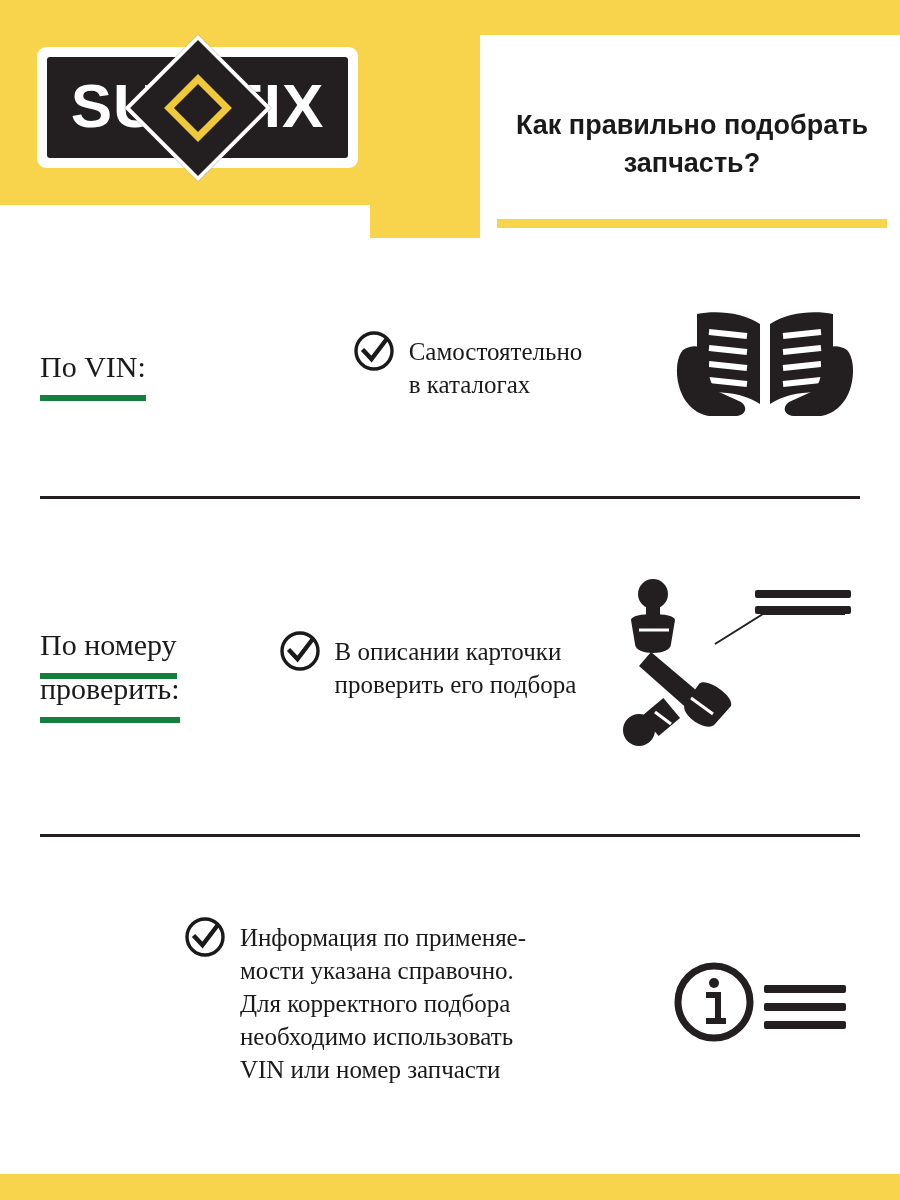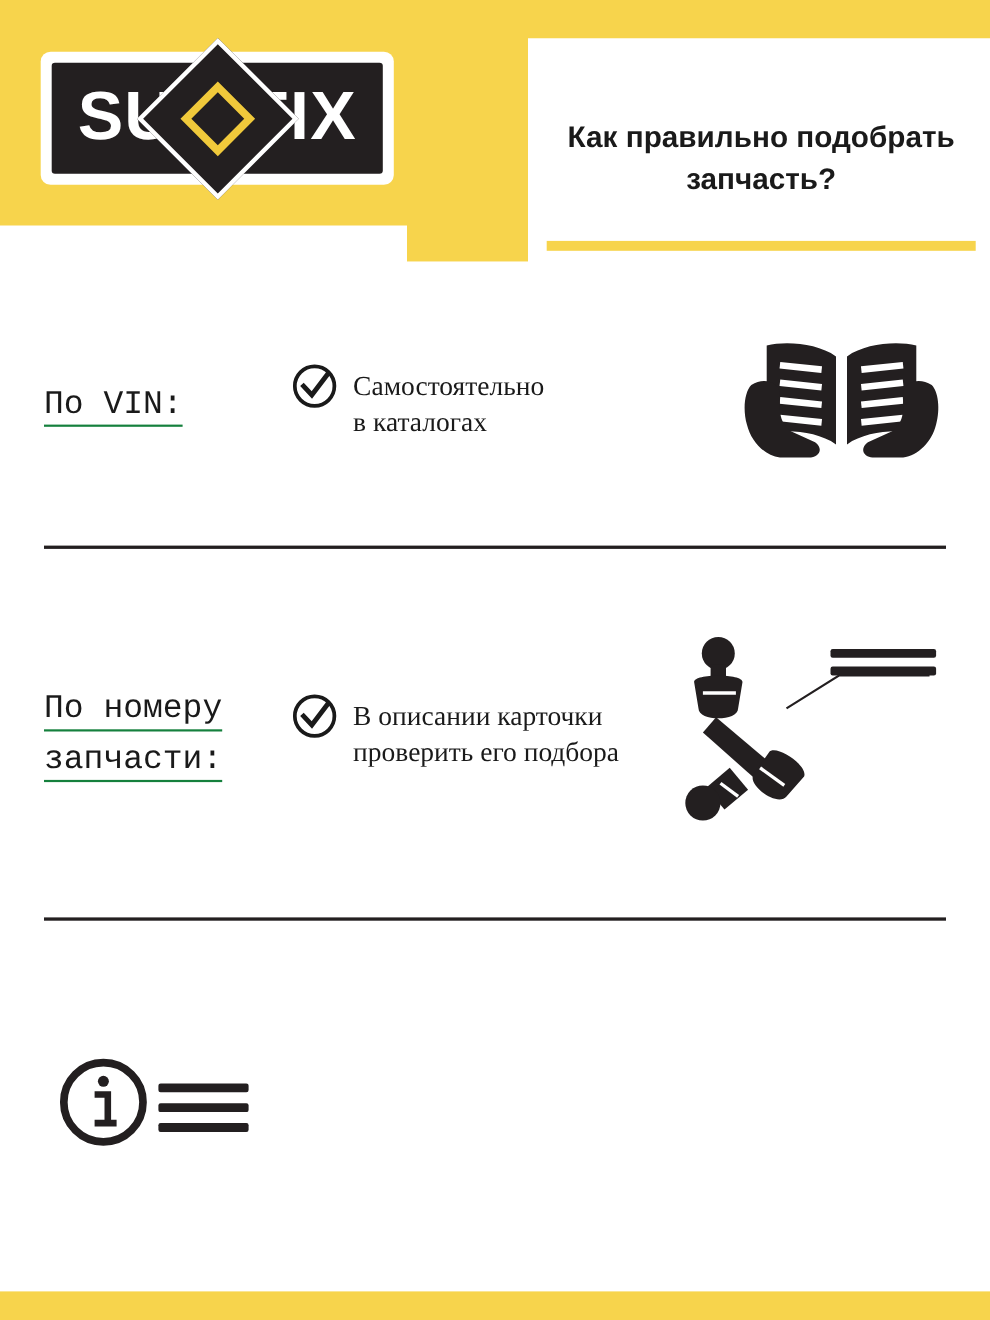--- a/index.html
+++ b/index.html
@@ -156,30 +156,29 @@
 
   .sec-label {
     width: 215px;
     flex: 0 0 215px;
     font-family: "Liberation Serif", serif;
     font-size: 30px;
     line-height: 44px;
     color: #1a1a1a;
   }
   .sec-label span {
-    border-bottom: 2px solid #15803d;
+    border-bottom: 6px solid #15803d;
     display: inline;
-    padding-bottom: 1px;
-    font-family: Liberation Mono, monospace;
+    padding-bottom: 12px;
   }
 
   .sec-items {
     flex: 1 1 auto;
     display: flex;
-    flex-direction: column;
+    flex-direction: row;
     justify-content: center;
     gap: 42px;
     padding-left: 10px;
   }
   .item {
     display: flex;
     align-items: flex-start;
     gap: 14px;
   }
   .check {
@@ -280,21 +279,21 @@
 
         <path d="M172 48 C178 54, 180 70, 176 84 C172 100, 160 112, 146 114 L120 114 C110 114, 106 106, 114 100 L136 90 C142 86, 146 78, 146 70 L146 56 C146 46, 160 40, 172 48 Z" fill="#231f20"></path>
       </svg>
     </div>
   </div>
 
   <div class="divider"></div>
 
   <div class="section sec-2">
     <div class="sec-label"><span>По номеру
-запчасти:</span></div>
+проверить:</span></div>
     <div class="sec-items">
 
 
       <div class="item">
         <svg class="check" viewBox="0 0 42 42">
           <circle cx="21" cy="21" r="18" fill="none" stroke="#1a1a1a" stroke-width="3.4"></circle>
           <path d="M11 21 L18.5 29 L33 10" fill="none" stroke="#1a1a1a" stroke-width="4.4" stroke-linecap="square" stroke-linejoin="miter"></path>
         </svg>
         <div class="item-text">В описании карточки
 проверить его подбора</div>
@@ -326,20 +325,35 @@
           <line x1="96" y1="126" x2="118" y2="142"></line>
           <line x1="60" y1="140" x2="76" y2="152"></line>
         </g>
       </svg>
     </div>
   </div>
 
   <div class="divider"></div>
 
   <div class="section sec-3">
+    <div class="sec-items">
+
+      <div class="item">
+        <svg class="check" viewBox="0 0 42 42">
+          <circle cx="21" cy="21" r="18" fill="none" stroke="#1a1a1a" stroke-width="3.4"></circle>
+          <path d="M11 21 L18.5 29 L33 10" fill="none" stroke="#1a1a1a" stroke-width="4.4" stroke-linecap="square" stroke-linejoin="miter"></path>
+        </svg>
+        <div class="item-text">Информация по применяе-
+мости указана справочно.
+Для корректного подбора
+необходимо использовать
+VIN или номер запчасти</div>
+      </div>
+
+    </div>
     <div class="sec-art art-3">
       <svg width="180" height="110" viewBox="0 0 180 110">
         <circle cx="44" cy="55" r="36" fill="none" stroke="#231f20" stroke-width="7"></circle>
         <circle cx="44" cy="36" r="5" fill="#231f20"></circle>
         <path d="M36 48 L48 48 L48 74 L56 74 M36 74 L56 74" fill="none" stroke="#231f20" stroke-width="6" stroke-linecap="butt"></path>
         <rect x="94" y="38" width="82" height="8" rx="2" fill="#231f20"></rect>
         <rect x="94" y="56" width="82" height="8" rx="2" fill="#231f20"></rect>
         <rect x="94" y="74" width="82" height="8" rx="2" fill="#231f20"></rect>
       </svg>
     </div>

